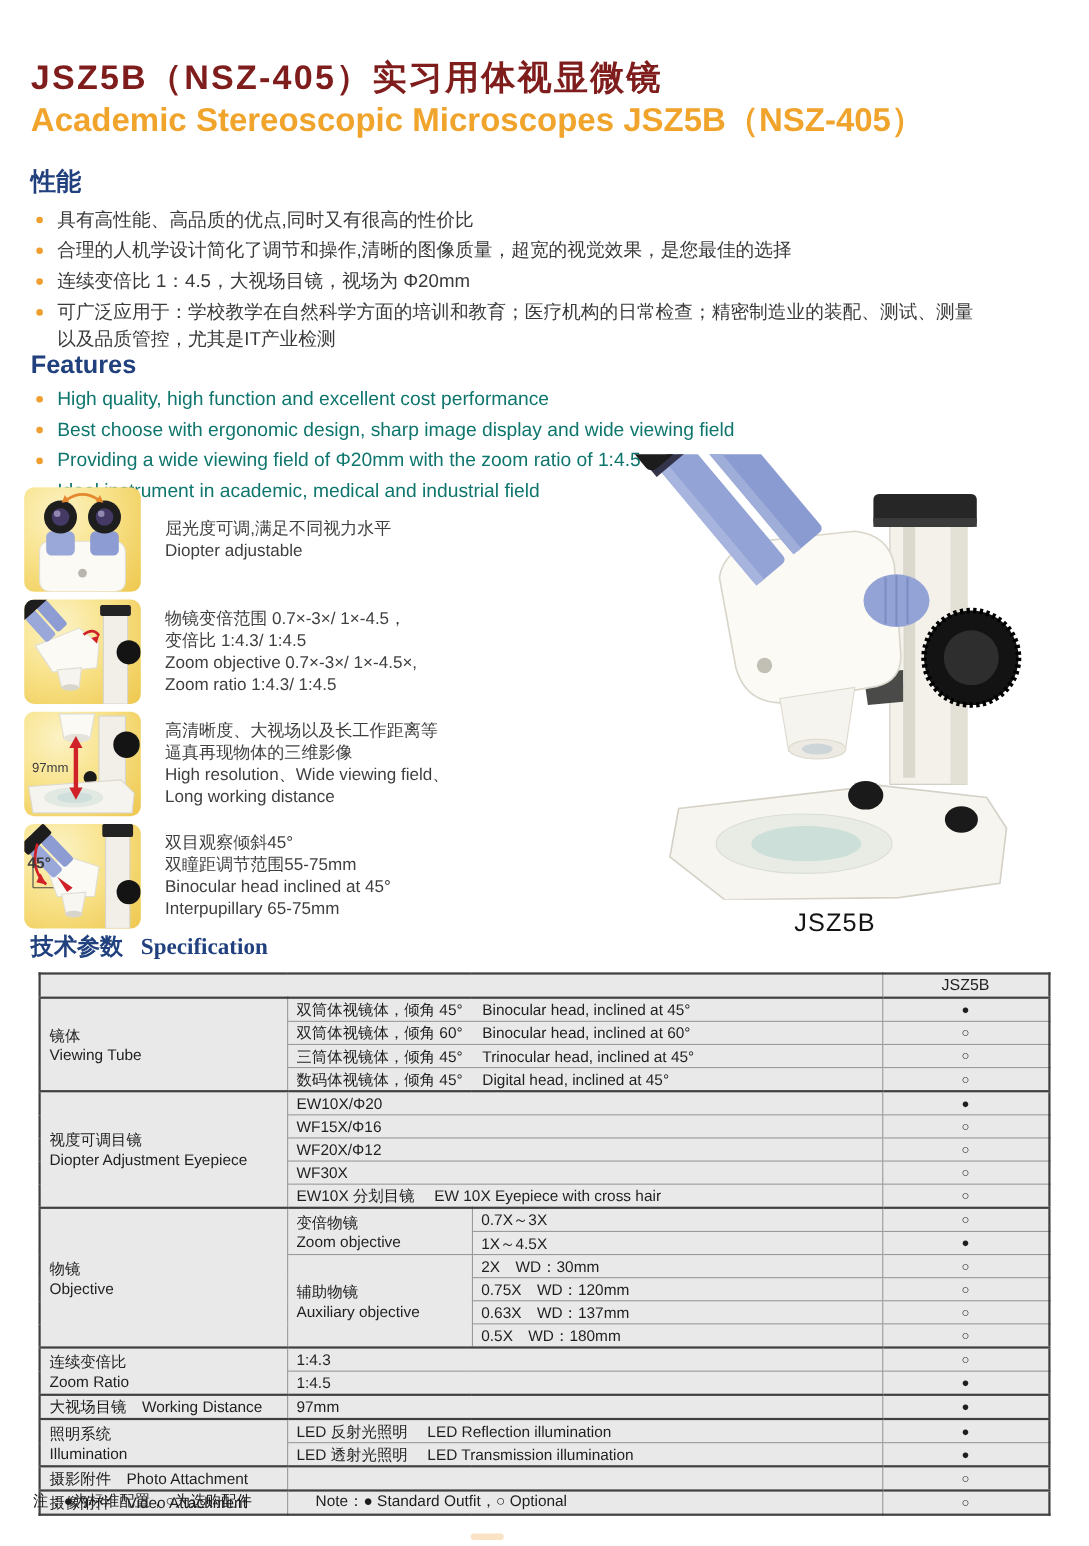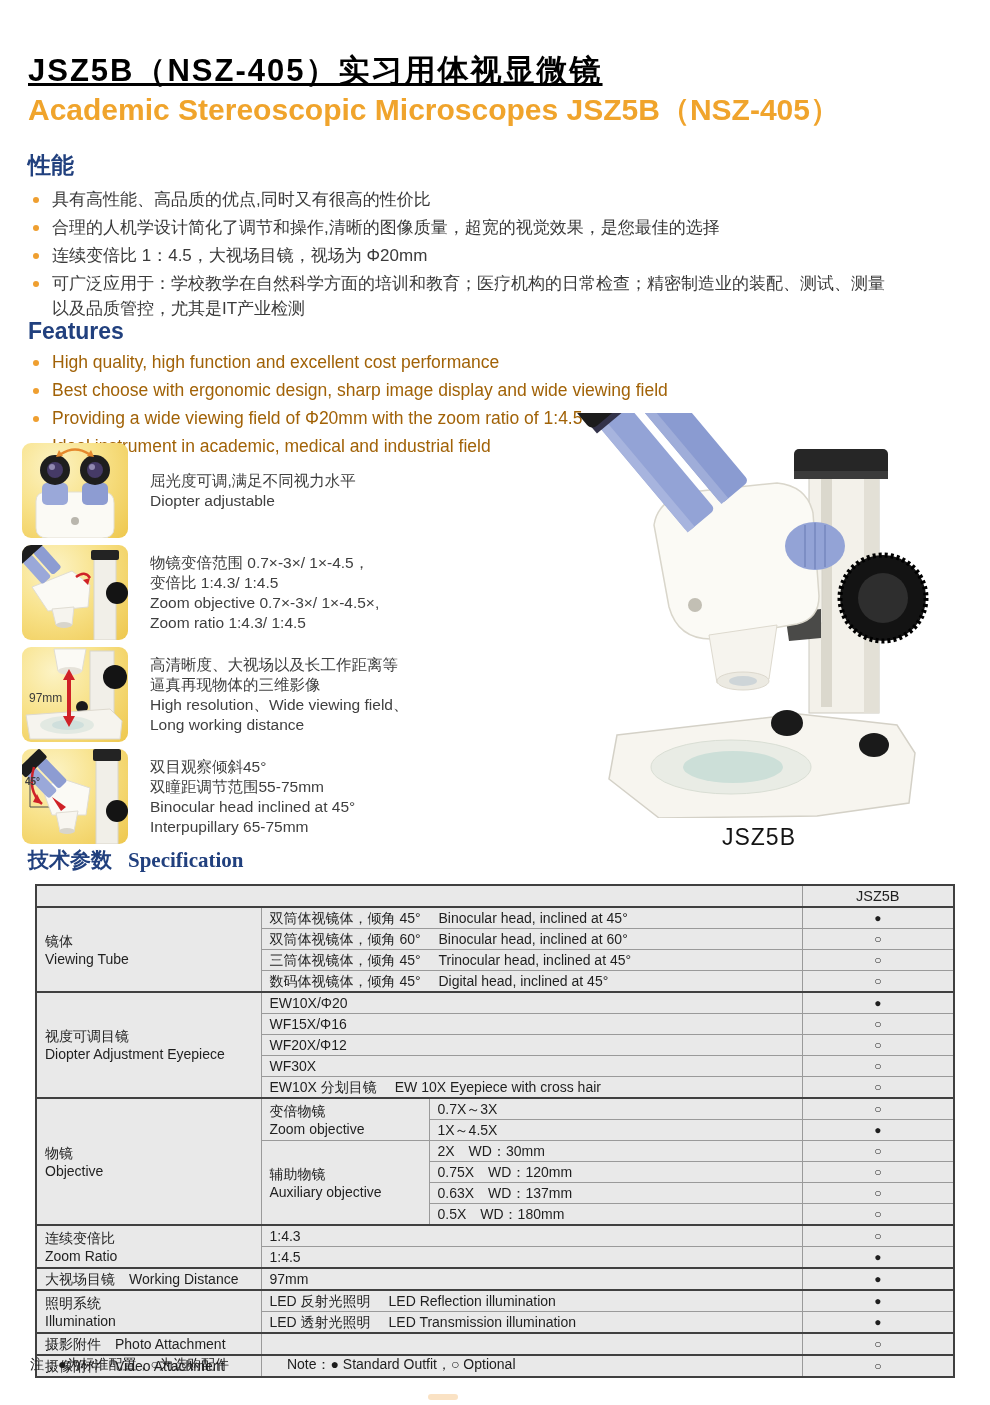--- a/index.html
+++ b/index.html
@@ -1,41 +1,41 @@
 <!DOCTYPE html>
 <html><head>
 <meta charset="utf-8">
 <style>
   html,body{margin:0;padding:0;background:#ffffff;}
   .page{position:relative;width:990px;height:1405px;background:#fff;overflow:hidden;
         font-family:"Liberation Sans","DejaVu Sans",sans-serif;color:#333;}
 
   
   .hdr-block{position:absolute;left:28px;top:52px;}
-  .title-zh{margin:0;font-size:31px;font-weight:bold;color:#000000;letter-spacing:2px;line-height:38px;text-decoration:underline;}
+  .title-zh{margin:0;font-size:31px;font-weight:bold;color:#7f1d1d;letter-spacing:2px;line-height:38px;}
   .title-en{margin:2px 0 0;font-size:30px;font-weight:bold;color:#f0a42c;letter-spacing:0;line-height:36px;}
 
   
   .sec{position:absolute;left:28px;}
   .sec h2{margin:0 0 6px;font-size:23px;font-weight:bold;color:#21407e;}
   .blist{list-style:none;margin:0;padding:0;width:860px;}
   .blist li{position:relative;padding-left:24px;font-size:17px;line-height:25px;color:#3a3a3a;margin:3px 0;}
   .dot{position:absolute;left:5px;top:10px;width:6px;height:6px;border-radius:50%;background:#ef9f30;}
-  .feat li{font-size:17.5px;line-height:21px;margin:7px 0;color:#a16207;}
+  .feat li{font-size:17.5px;line-height:21px;margin:7px 0;color:#0f766e;}
   .feat .dot{top:8px;}
 
   
   .highlights{position:absolute;left:22px;top:443px;width:540px;}
   .hl-row{display:flex;align-items:center;height:95px;margin-bottom:7px;}
   .thumb{position:relative;flex:0 0 106px;width:106px;height:95px;border-radius:9px;overflow:hidden;
          background:radial-gradient(circle at 30% 25%,#fcf3c5 0%,#f8e28a 45%,#eec74d 100%);}
   .thumb svg{position:absolute;left:0;top:0;}
   .thumb-label{position:absolute;color:#3c3c3c;}
   .lbl-97{left:7px;top:44px;font-size:12px;}
-  .lbl-45{left:3px;top:27px;font-size:10px;font-weight:bold;}
+  .lbl-45{left:3px;top:27px;font-size:14px;font-weight:bold;}
   .hl-text{margin-left:22px;font-size:15.5px;line-height:20px;color:#3f3f3f;}
 
   
   .product{position:absolute;left:553px;top:413px;width:412px;margin:0;}
   .product figcaption{text-align:center;font-size:23px;color:#141414;letter-spacing:1px;margin-top:2px;}
 
   
   .spec-sec{position:absolute;left:28px;top:846px;}
   .spec-sec h2{margin:0;font-size:21px;color:#21407e;font-family:Liberation Serif, serif;}
   .spec-sec h2 .en{margin-left:16px;}

